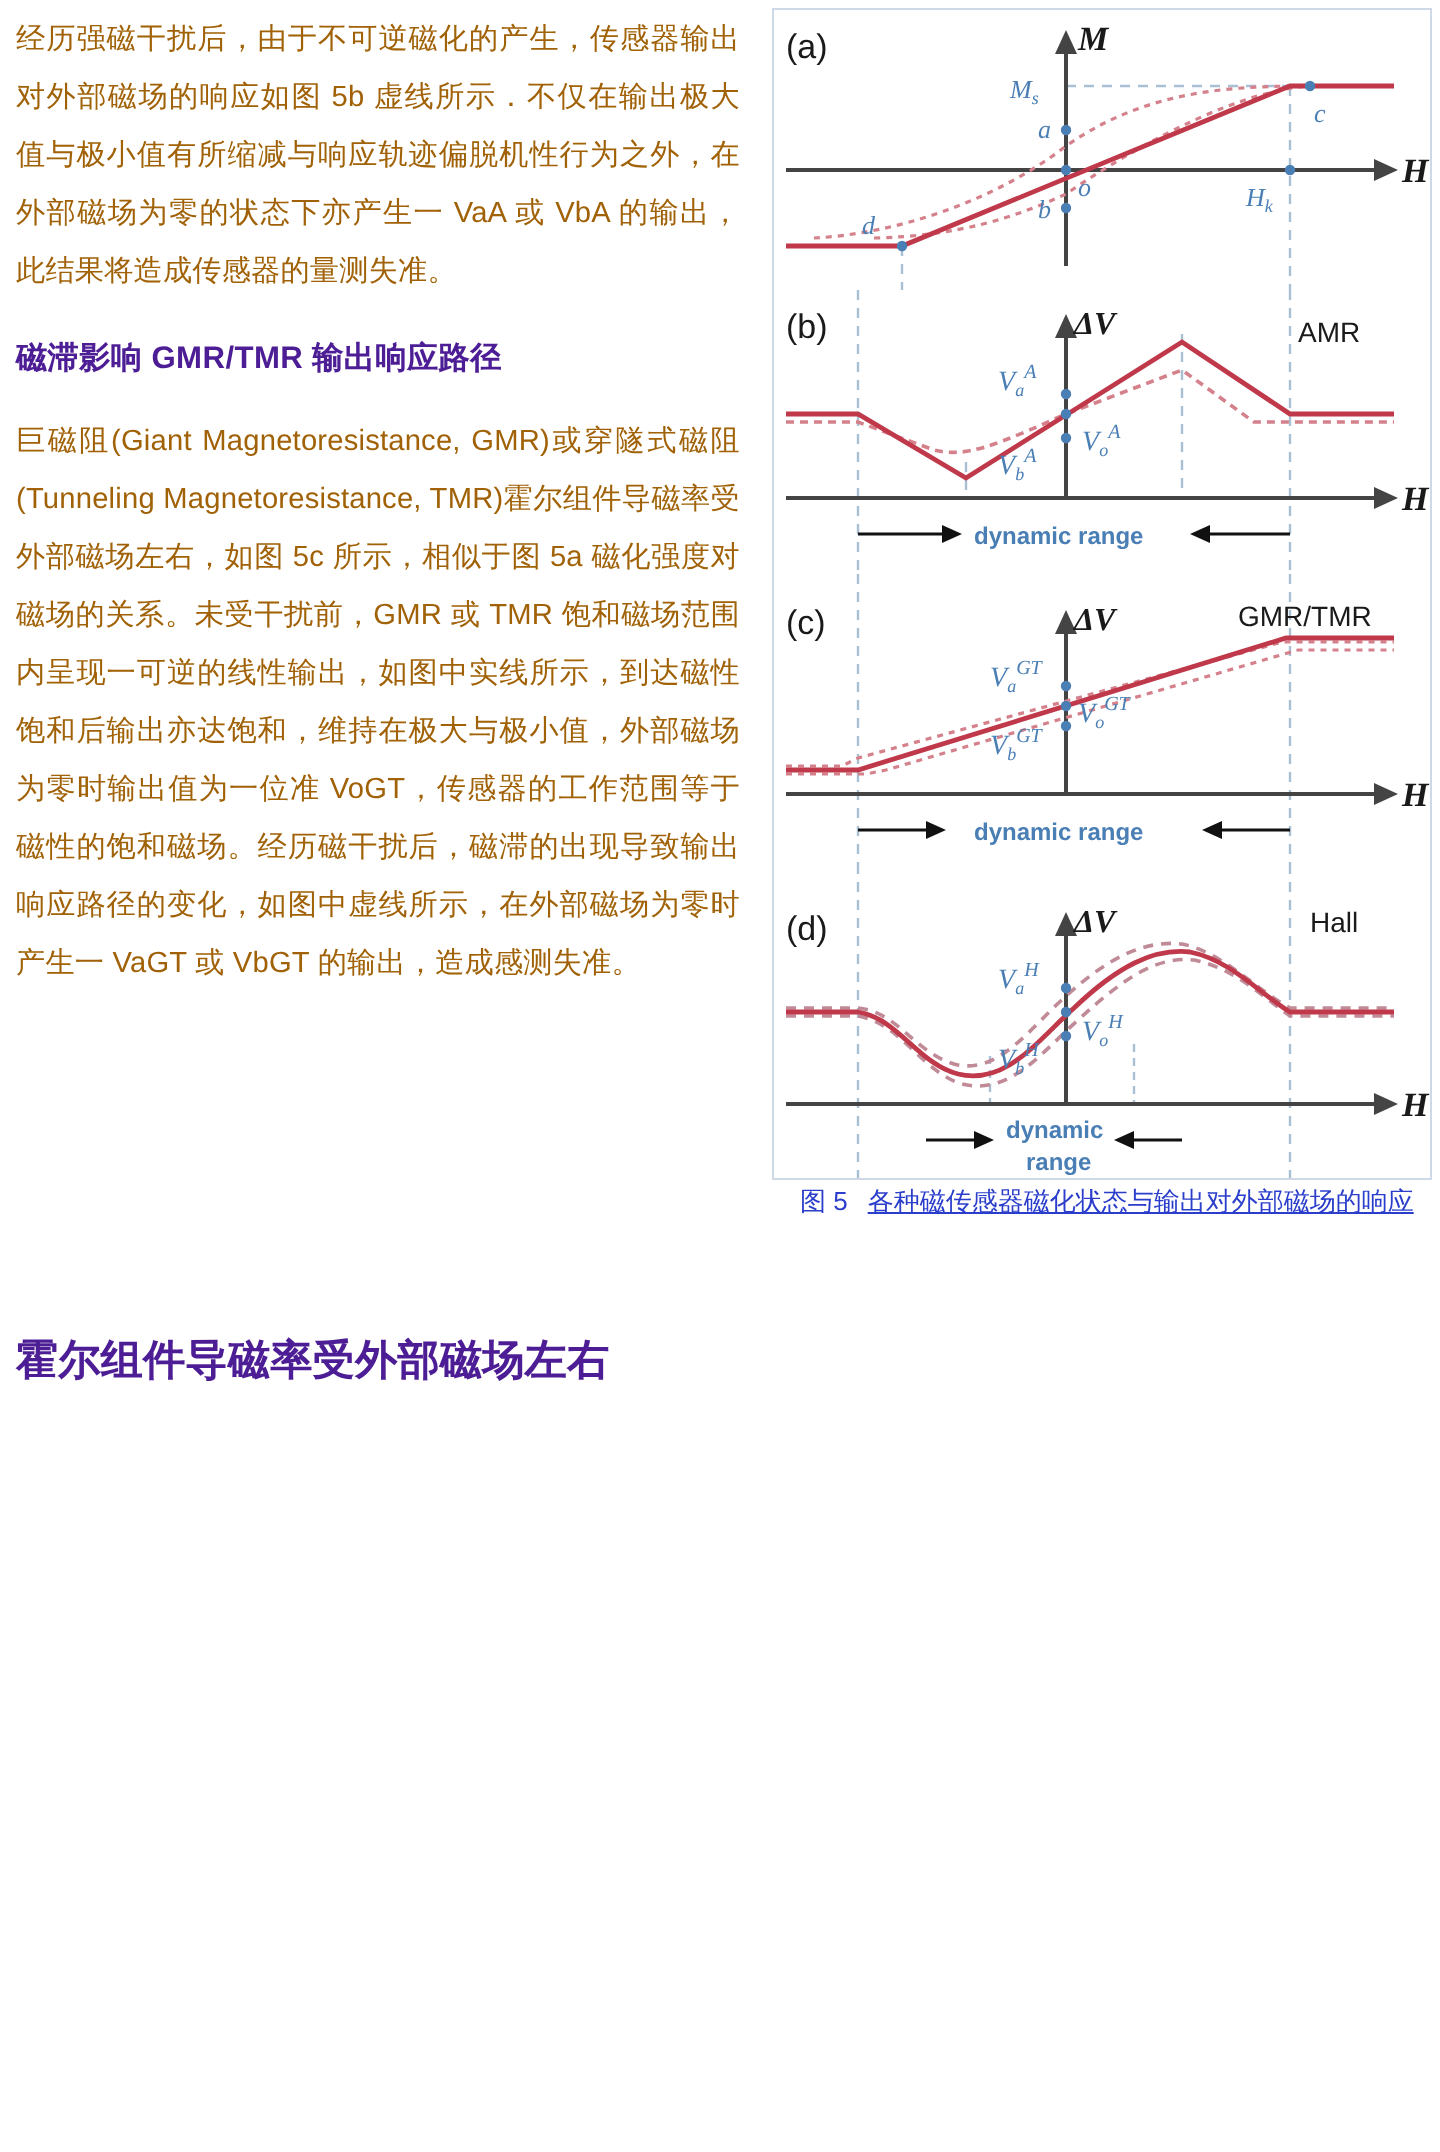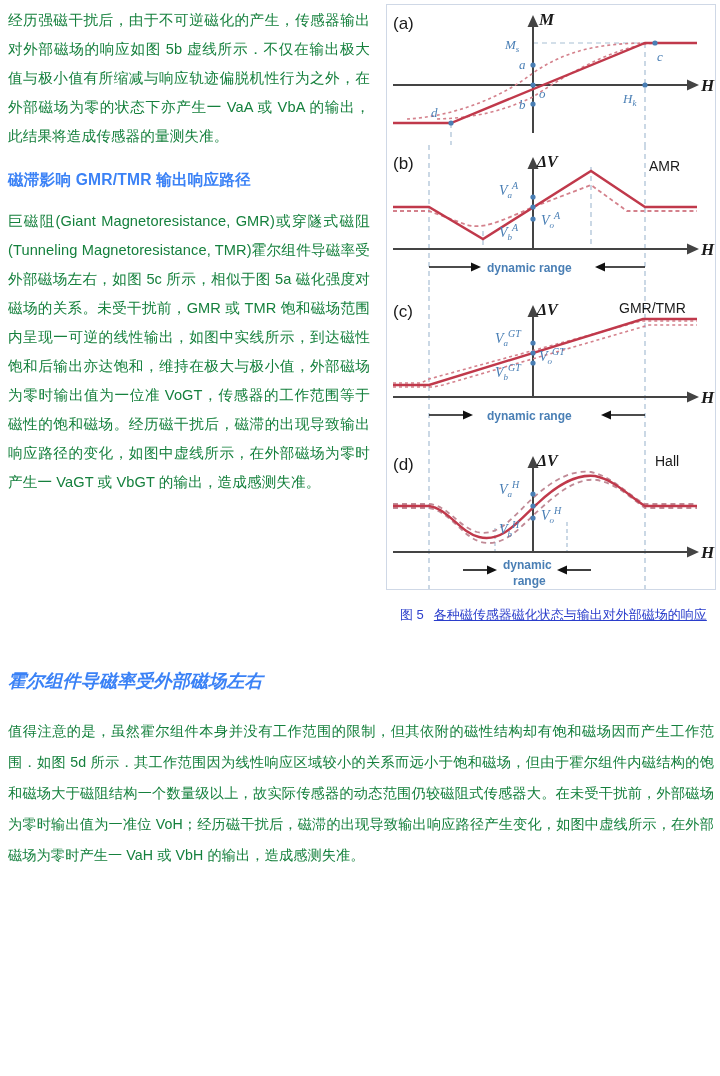--- a/index.html
+++ b/index.html
@@ -29,48 +29,48 @@
     width: 330px;
   }
 
   p.body-text {
     margin: 0 0 14px 0;
     font-size: 14.6px;
     line-height: 29px;
     text-align: justify;
     text-justify: inter-ideograph;
     letter-spacing: 0.1px;
-    color: #15803d;
+    color: #a16207;
   }
   h3.section-head {
     margin: 16px 0 14px 0;
     font-size: 15.6px;
     font-weight: bold;
     line-height: 26px;
-    color: #3b82f6;
+    color: #4c1d95;
     letter-spacing: 0.2px;
   }
 
   
   .figure-box {
     position: relative;
     width: 330px;
     height: 586px;
     border: 1px solid #cfd8e6;
     background: #ffffff;
     box-sizing: border-box;
   }
   .panel {
     position: relative;
     width: 100%;
     box-sizing: border-box;
   }
   .panel svg { display: block; }
   .fig-caption {
-    margin-top: 14px;
+    margin-top: 0;
     color: #2b3ecb;
     font-size: 13px;
     line-height: 22px;
     display: flex;
     gap: 10px;
     padding-left: 14px;
   }
   .fig-caption .cap-label { flex: 0 0 auto; font-weight: normal; }
   .fig-caption .cap-text { flex: 1 1 auto; text-decoration: underline; }
 
@@ -80,22 +80,21 @@
     top: 668px; left: 8px;
     width: 706px;
   }
   .bottom-wrap p.body-text {
     font-size: 14.2px;
     line-height: 31px;
     margin-bottom: 12px;
   }
   .bottom-wrap h3.section-head {
     margin: 0 0 22px 0;
-    font-size: 18px;
-    font-style: italic;
+    font-size: 21px;
   }
 </style>
 </head>
 <body>
 
 <div class="page">
 
   <div class="top-wrap">
 
     <div class="col-left">
@@ -257,16 +256,15 @@
 
       <div class="fig-caption">
         <span class="cap-label">图 5</span>
         <span class="cap-text">各种磁传感器磁化状态与输出对外部磁场的响应</span>
       </div>
     </div>
   </div>
 
   <div class="bottom-wrap">
     <h3 class="section-head">霍尔组件导磁率受外部磁场左右</h3>
-    <p class="body-text">值得注意的是，虽然霍尔组件本身并没有工作范围的限制，但其依附的磁性结构却有饱和磁场因而产生工作范围．如图 5d 所示．其工作范围因为线性响应区域较小的关系而远小于饱和磁场，但由于霍尔组件内磁结构的饱和磁场大于磁阻结构一个数量级以上，故实际传感器的动态范围仍较磁阻式传感器大。在未受干扰前，外部磁场为零时输出值为一准位 VoH；经历磁干扰后，磁滞的出现导致输出响应路径产生变化，如图中虚线所示，在外部磁场为零时产生一 VaH 或 VbH 的输出，造成感测失准。</p>
   </div>
 
 </div>
 
 </body></html>

